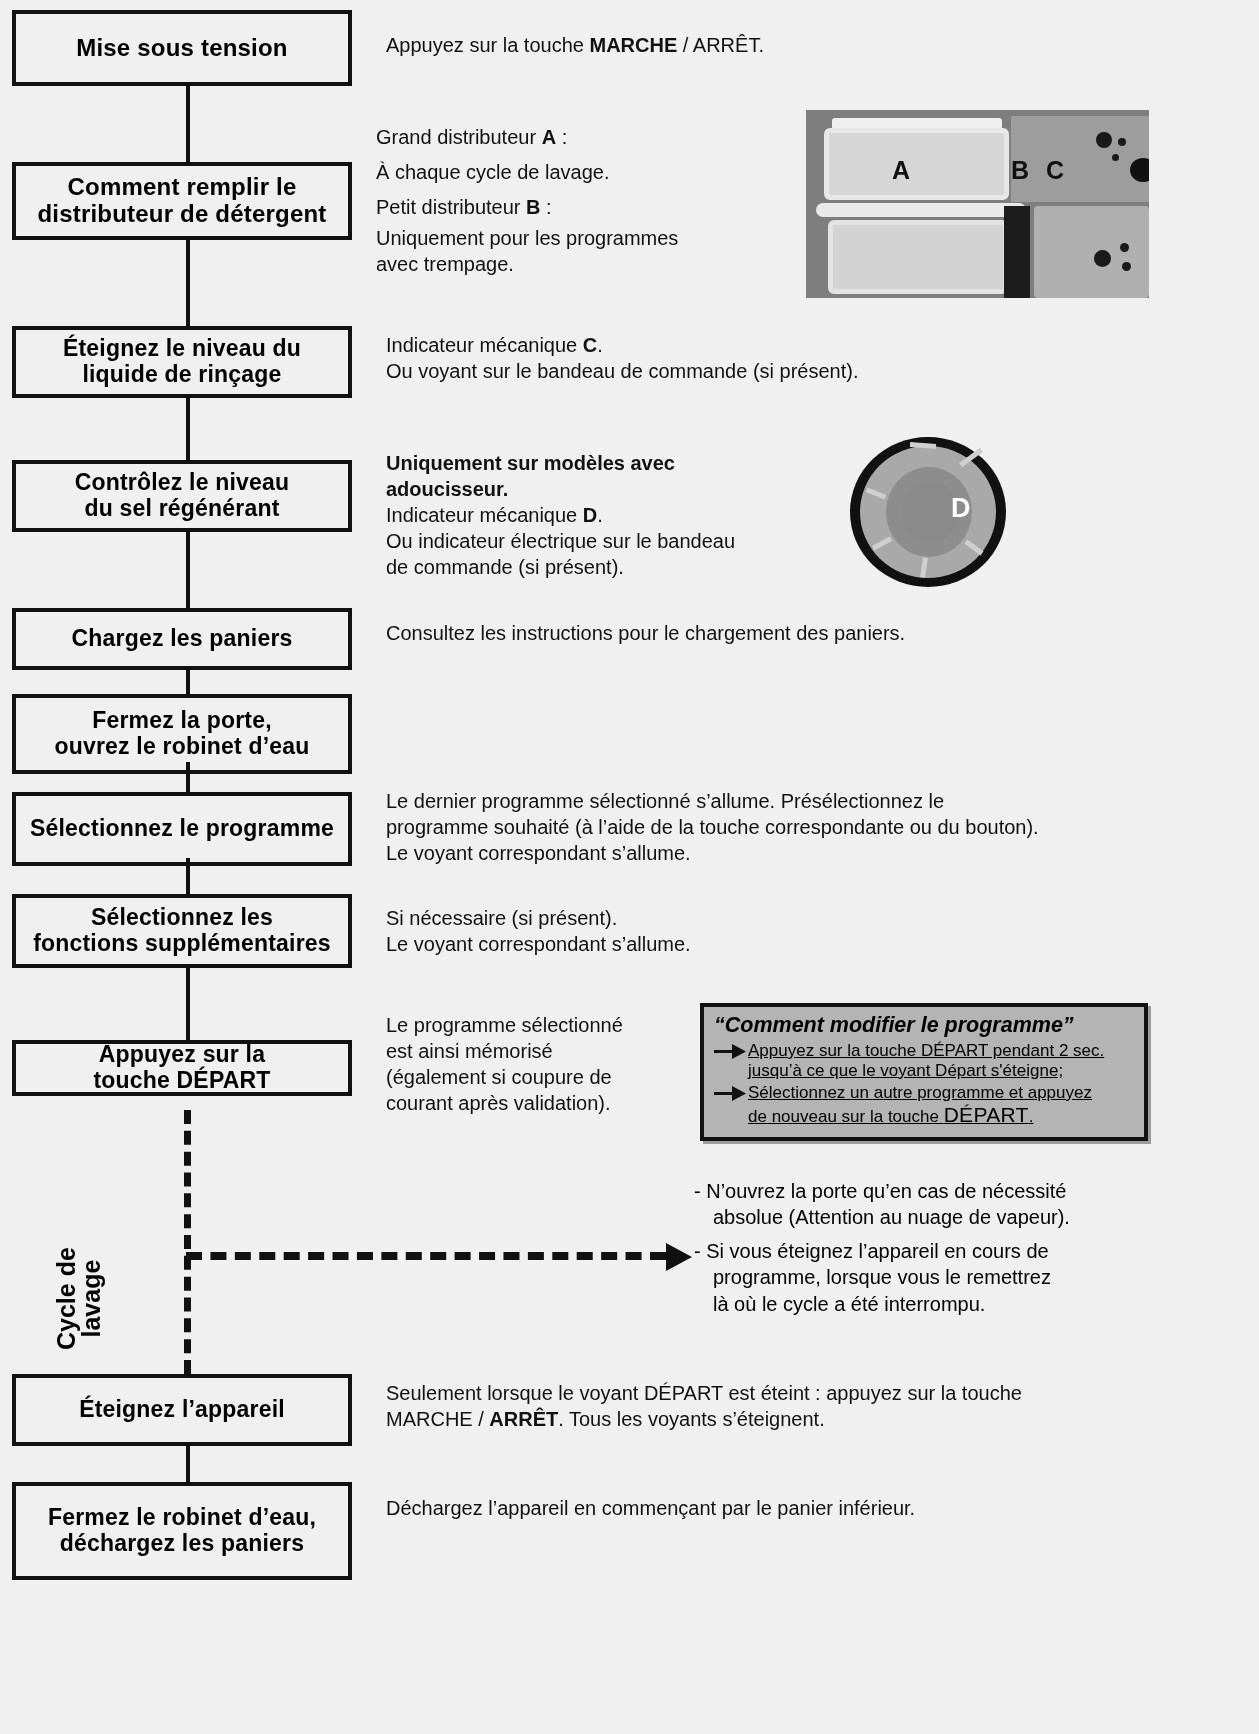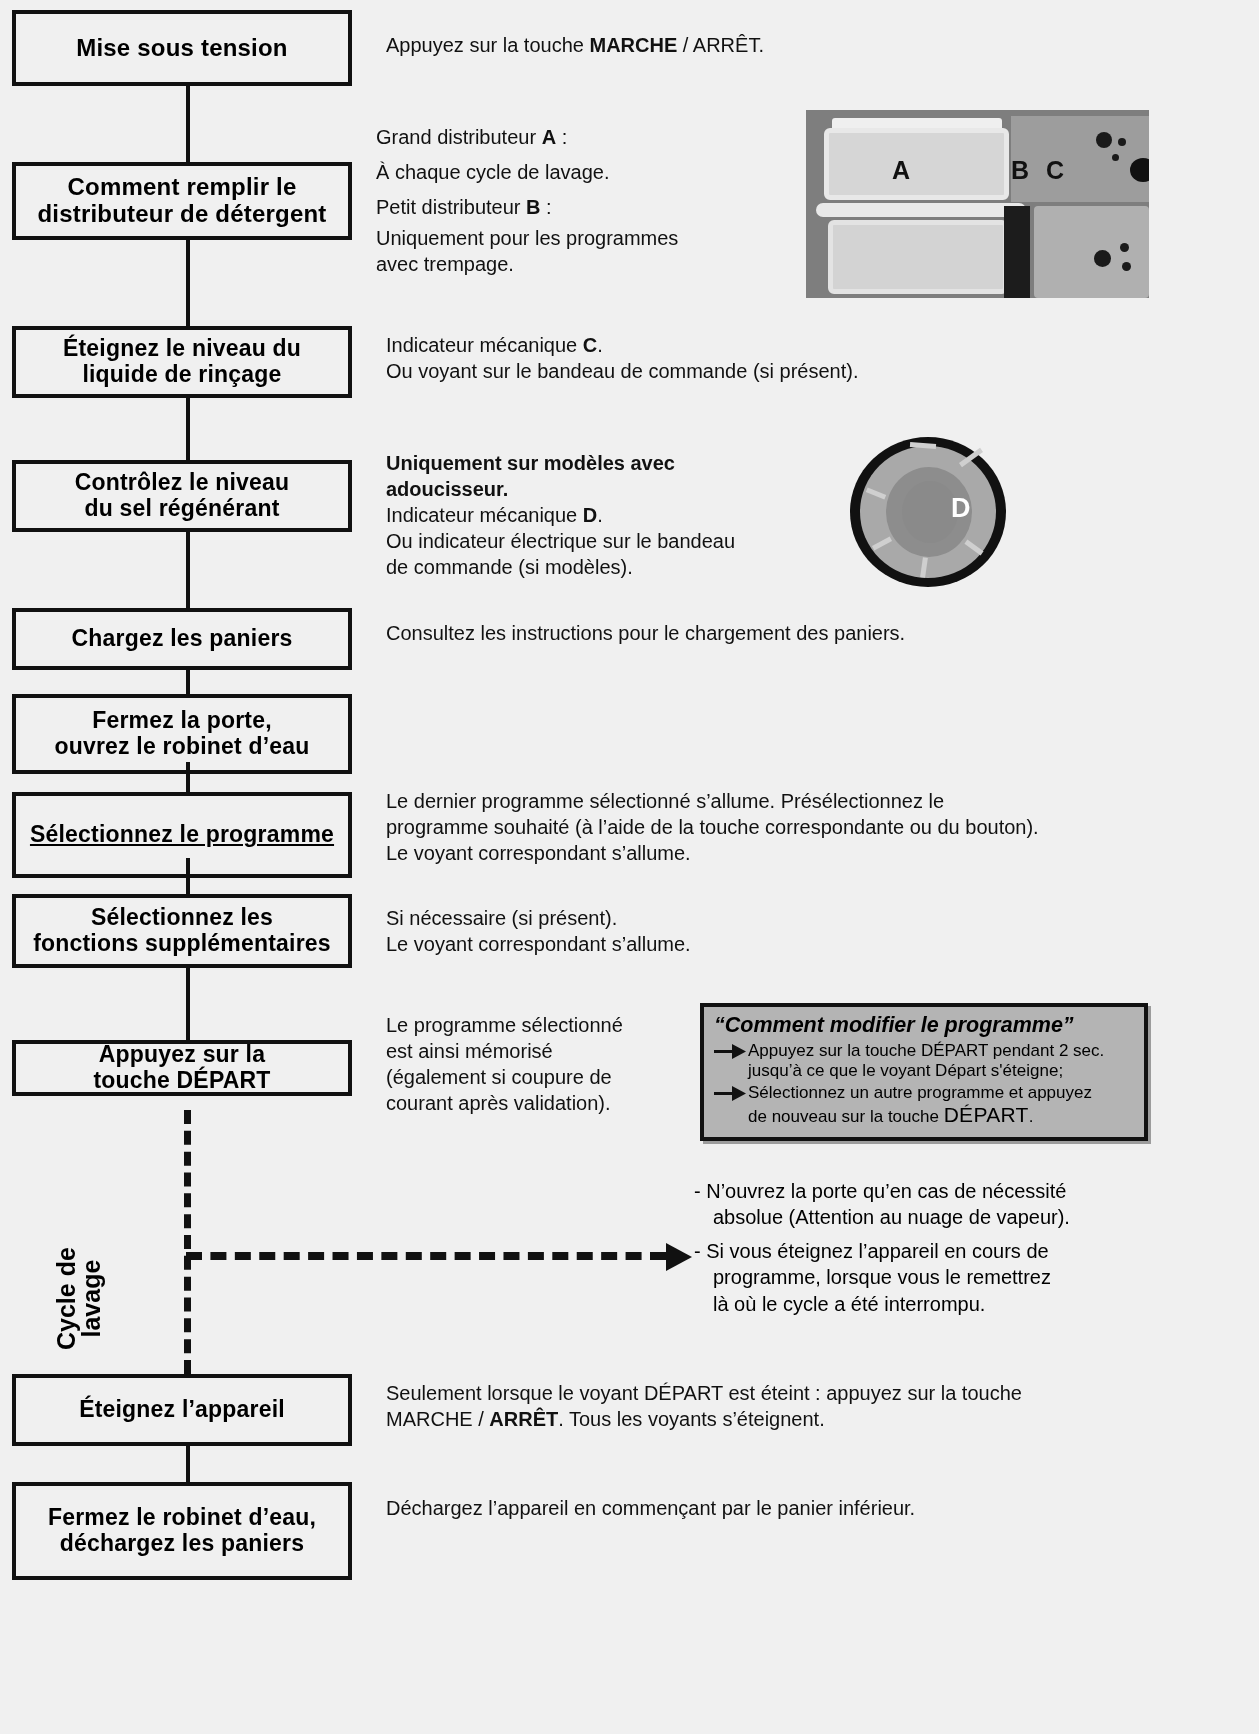--- a/index.html
+++ b/index.html
@@ -107,21 +107,21 @@
     font-size: 17px;
     line-height: 1.18;
     margin-bottom: 2px;
   }
   .callout-arrow {
     flex: 0 0 auto;
     width: 34px;
     margin-top: 3px;
   }
   .callout-arrow svg { display: block; }
-  .callout-text { flex: 1 1 auto; }
+  .callout-text { flex: 1 1 auto; text-decoration: underline; }
   .big-depart { font-size: 21px; letter-spacing: 0.3px; }
 
   
   .dash-note {
     position: absolute;
     font-size: 20px;
     line-height: 1.32;
   }
   .dash-note .body {
     display: block;
@@ -218,21 +218,21 @@
 
 <div class="connector" style="top:670px; height:24px;"></div>
 
 <div class="step-box" style="top:694px; height:80px; font-size:23px; flex-direction:column;">
   <span>Fermez la porte,</span>
   <span>ouvrez le robinet d’eau</span>
 </div>
 
 <div class="connector" style="top:762px; height:30px;"></div>
 
-<div class="step-box" style="top:792px; height:86px; font-size:23px;text-decoration:underline;">
+<div class="step-box" style="top:792px; height:74px; font-size:23px;">
   <span>Sélectionnez le programme</span>
 </div>
 
 <div class="connector" style="top:858px; height:36px;"></div>
 
 <div class="step-box" style="top:894px; height:74px; font-size:23px; flex-direction:column;">
   <span>Sélectionnez les</span>
   <span>fonctions supplémentaires</span>
 </div>
 
@@ -289,21 +289,21 @@
   <p>Ou voyant sur le bandeau de commande (si présent).</p>
 </div>
 
 <div class="note" style="left:386px; top:450px;">
   <p class="b">Uniquement sur modèles avec</p>
   <p class="b">adoucisseur.</p>
   <p>
     <span>Indicateur mécanique </span><span class="b">D</span><span>.</span>
   </p>
   <p>Ou indicateur électrique sur le bandeau</p>
-  <p>de commande (si modèles).</p>
+  <p>de commande (si présent).</p>
 </div>
 
 <div class="note" style="left:386px; top:620px;">
   <p>Consultez les instructions pour le chargement des paniers.</p>
 </div>
 
 <div class="note" style="left:386px; top:788px;">
   <p>Le dernier programme sélectionné s’allume. Présélectionnez le</p>
   <p>programme souhaité (à l’aide de la touche correspondante ou du bouton).</p>
   <p>Le voyant correspondant s’allume.</p>

